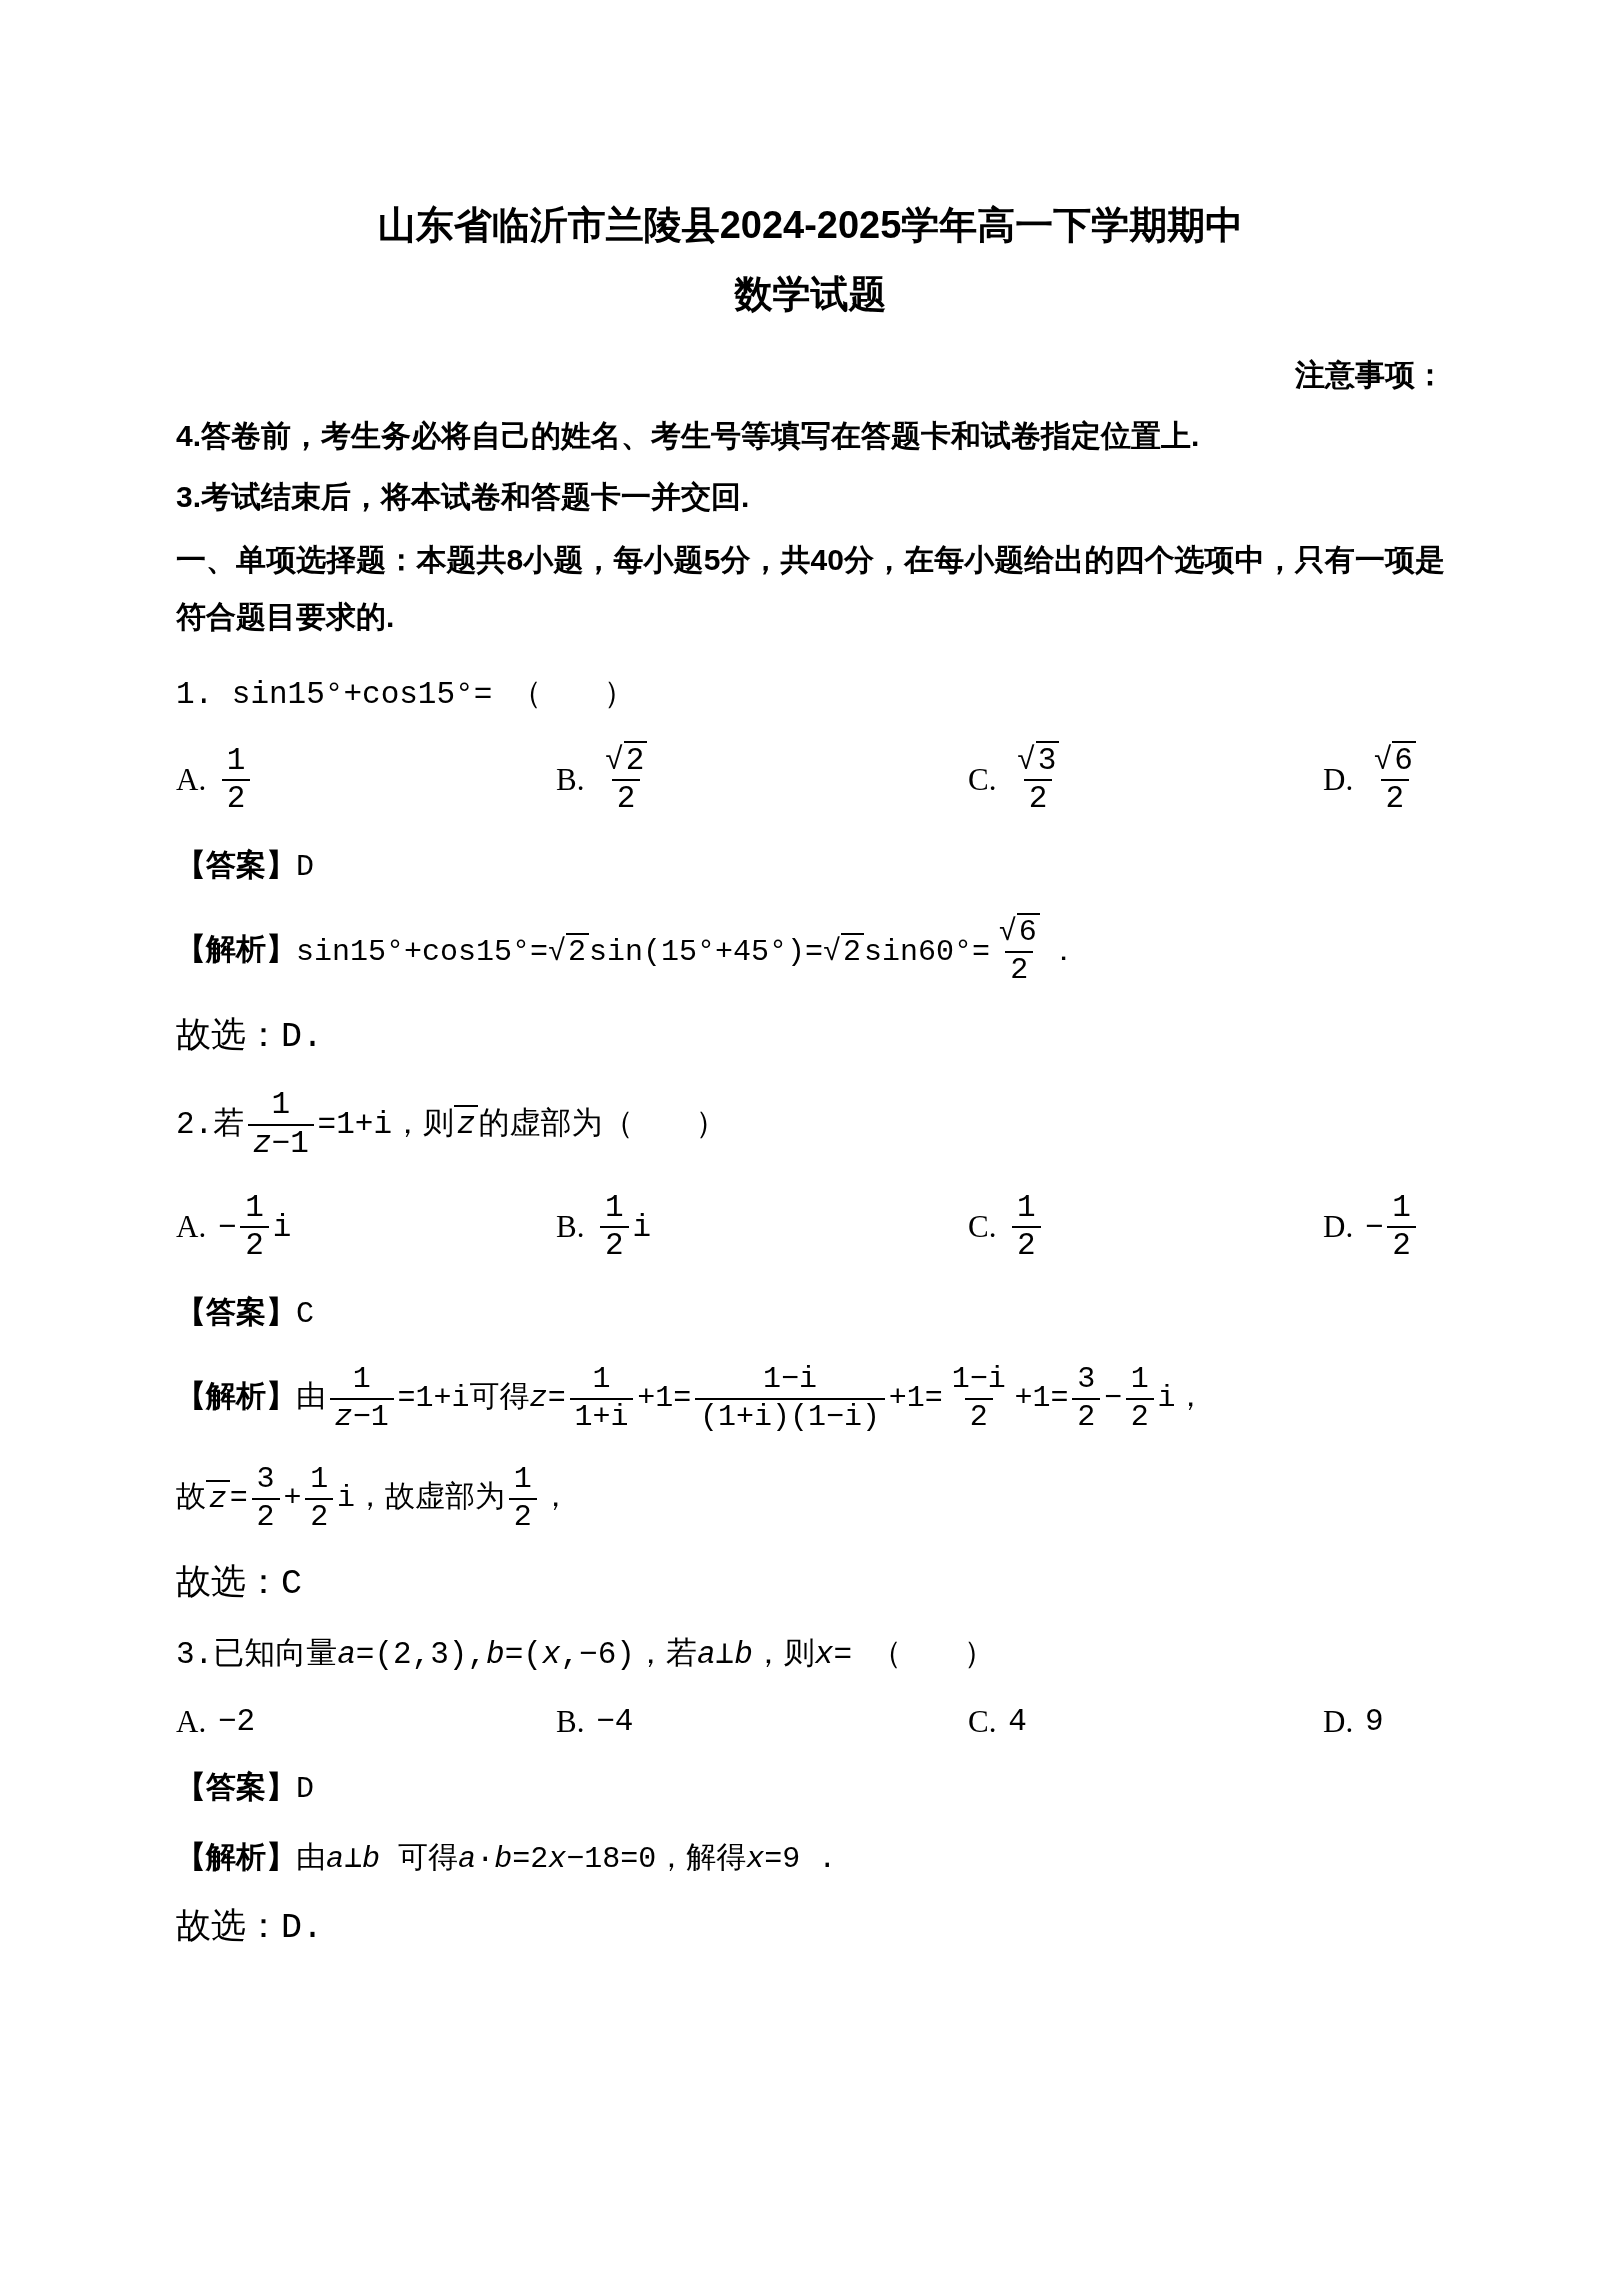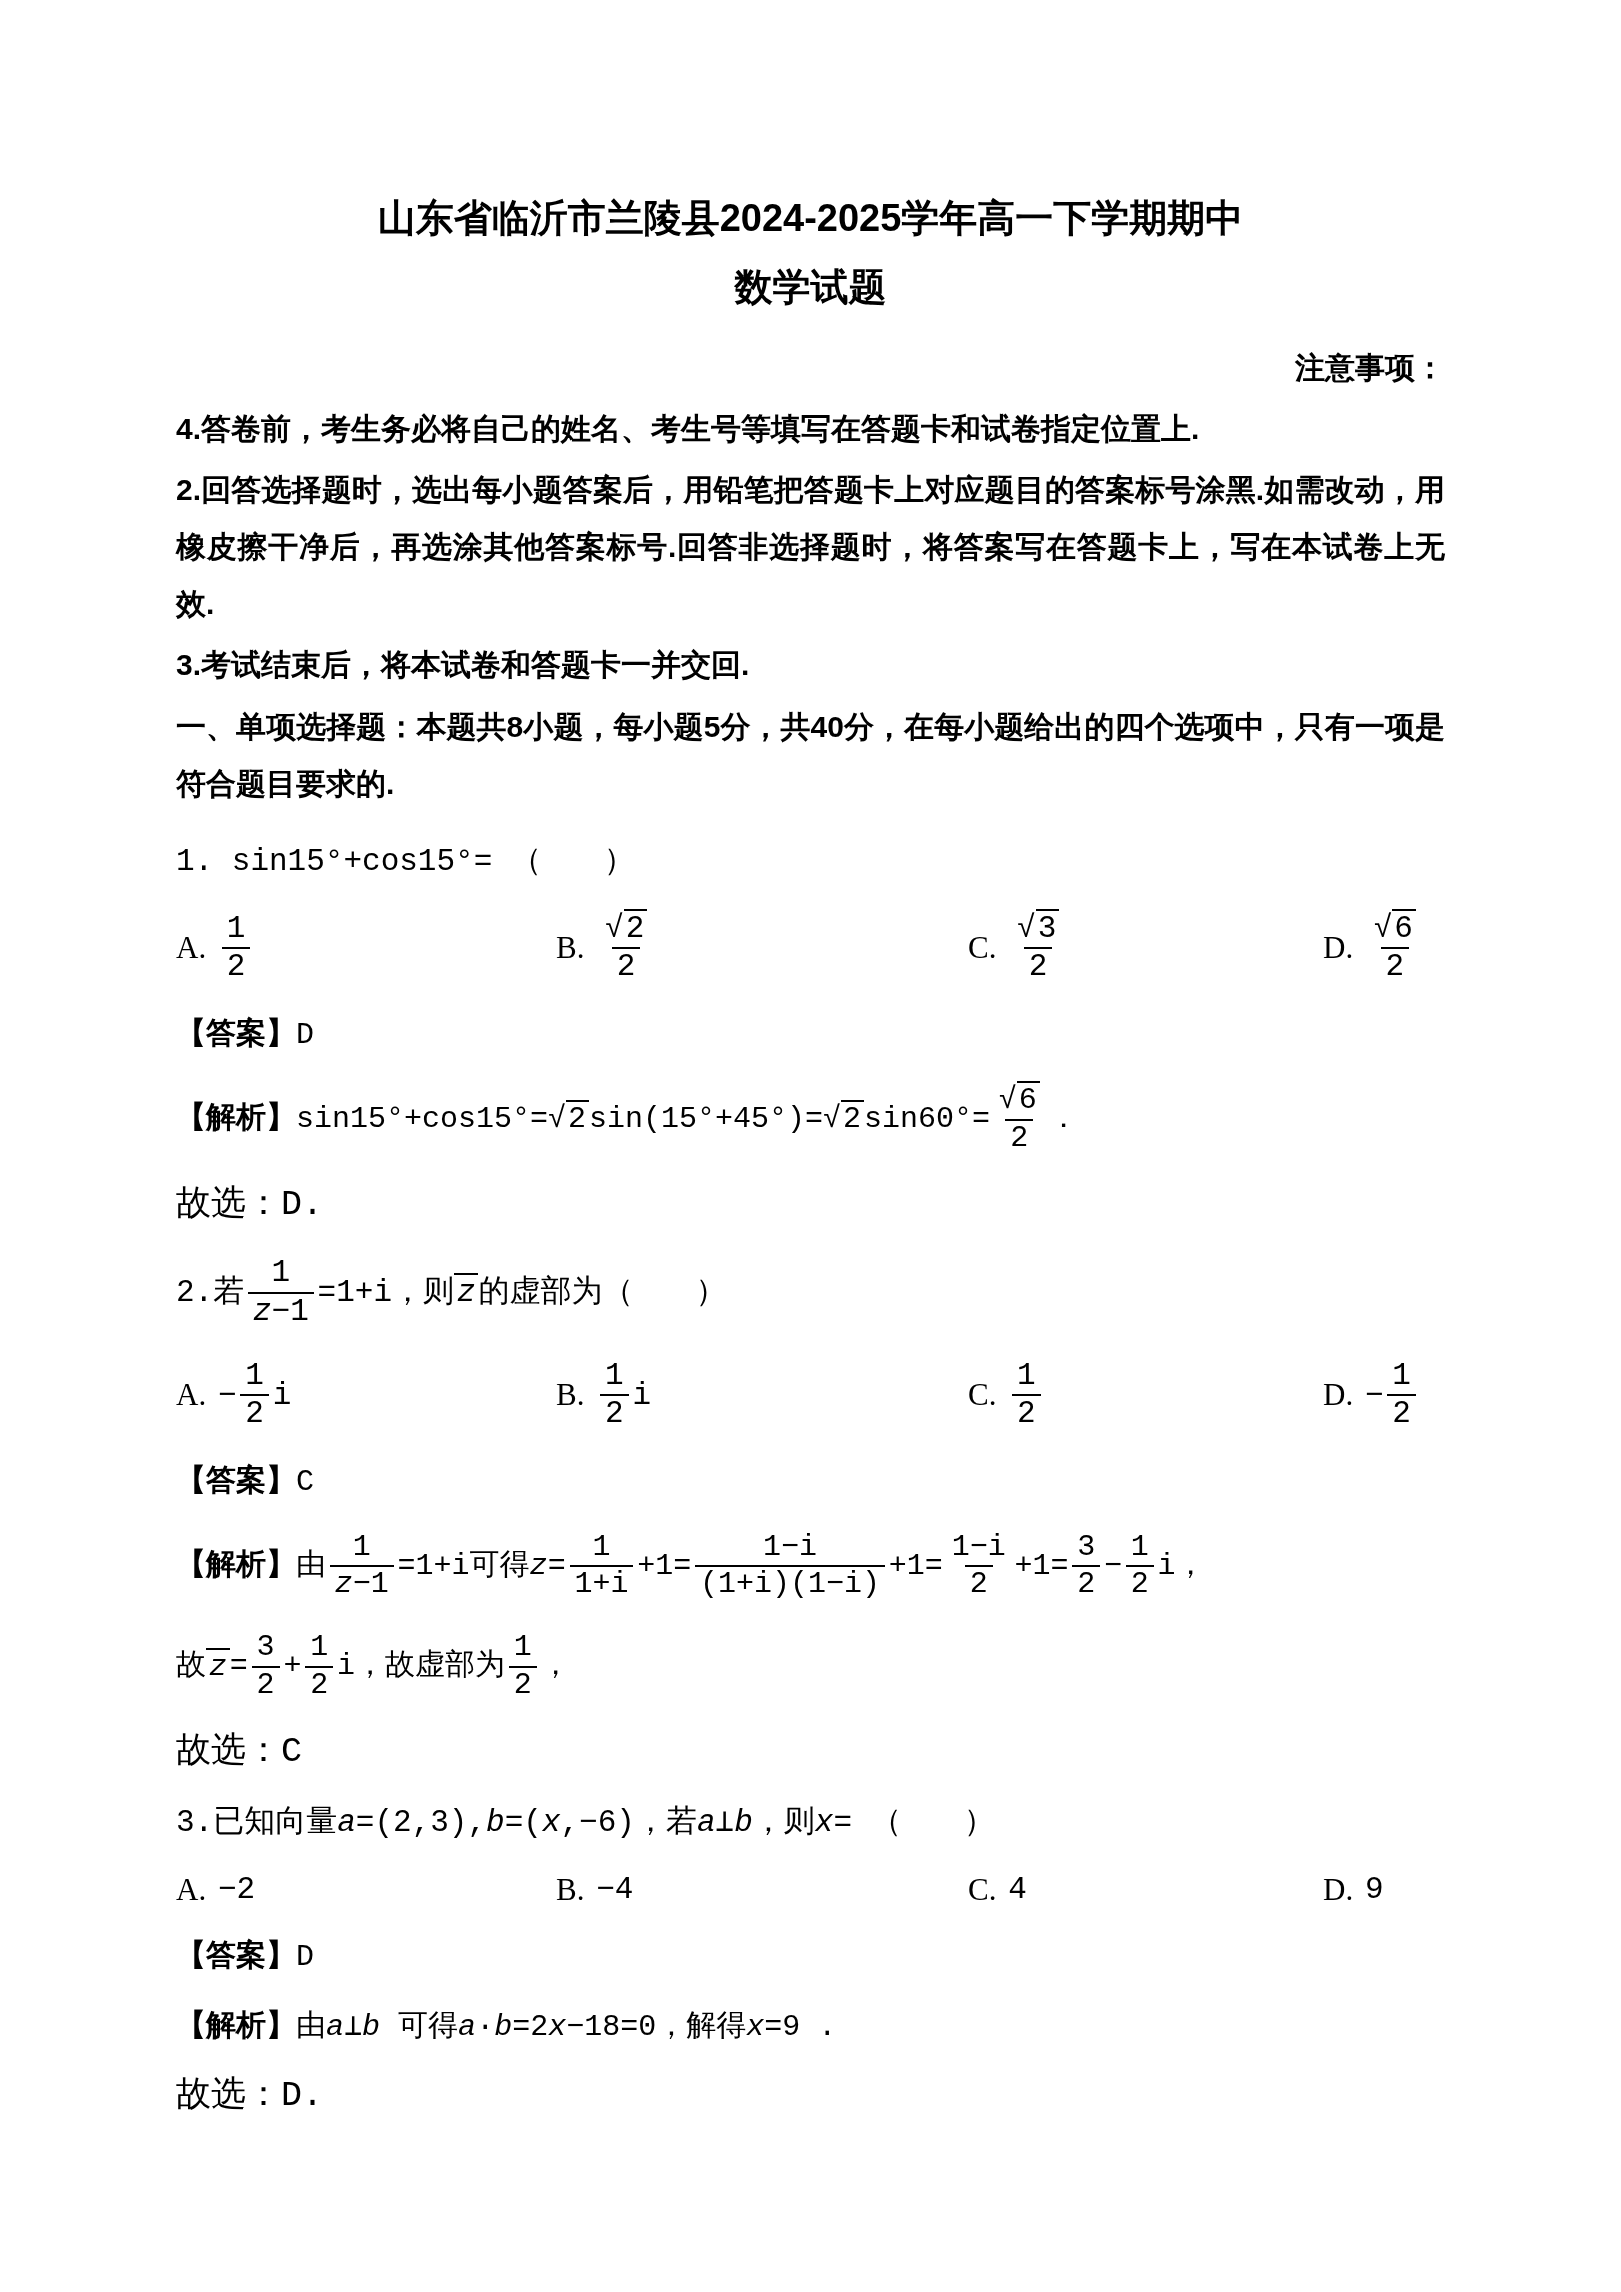--- a/index.html
+++ b/index.html
@@ -6,21 +6,21 @@
   .page{
     position:relative;
     width:1621px;height:2293px;
     box-sizing:border-box;
     padding:196px 176px 0 176px;
     background:#ffffff;color:#000;
     font-family:"Liberation Serif","DejaVu Serif",serif;
     overflow:hidden;
   }
   .hei{font-family:"Liberation Sans","DejaVu Sans",sans-serif;font-weight:700;}
-  .title{margin:1px;text-align:center;font-size:38px;line-height:1.15;}
+  .title{margin:8px;text-align:center;font-size:38px;line-height:1.15;}
   .t2{margin-top:25.5px;}
   .notice-head{margin:29px 0 0 0;font-size:30px;line-height:57px;text-align:right;}
   .notice{margin:3.9px 0 0 0;font-size:30px;line-height:57px;text-align:justify;}
   .section-head{margin:5.9px 0 0 0;font-size:30px;line-height:57px;text-align:justify;}
   .stem{margin:29px 0 0 0;font-size:31px;line-height:1.35;}
   .opts{display:flex;align-items:center;margin:27.4px 0 0 0;font-size:31px;}
   .opt{display:flex;align-items:center;}
   .opt:nth-child(1){width:380px;}
   .opt:nth-child(2){width:412px;}
   .opt:nth-child(3){width:355px;}
@@ -42,21 +42,20 @@
 </head>
 <body>
 
 <div class="page">
 
   <h1 class="title hei">山东省临沂市兰陵县2024-2025学年高一下学期期中</h1>
   <h1 class="title hei t2">数学试题</h1>
 
   <p class="notice-head hei">注意事项：</p>
   <p class="notice hei">4.答卷前，考生务必将自己的姓名、考生号等填写在答题卡和试卷指定位置上.</p>
-  <p class="notice hei">2.回答选择题时，选出每小题答案后，用铅笔把答题卡上对应题目的答案标号涂黑.如需改动，用橡皮擦干净后，再选涂其他答案标号.回答非选择题时，将答案写在答题卡上，写在本试卷上无效.</p>
   <p class="notice hei">3.考试结束后，将本试卷和答题卡一并交回.</p>
 
   <p class="section-head hei">一、单项选择题：本题共8小题，每小题5分，共40分，在每小题给出的四个选项中，只有一项是符合题目要求的.</p>
 
   <div>
     <p class="stem math">1. sin15°+cos15°= （　　）</p>
     <div class="opts">
       <div class="opt">
         <span class="olabel">A.</span>
         <span class="math"><span class="frac">

